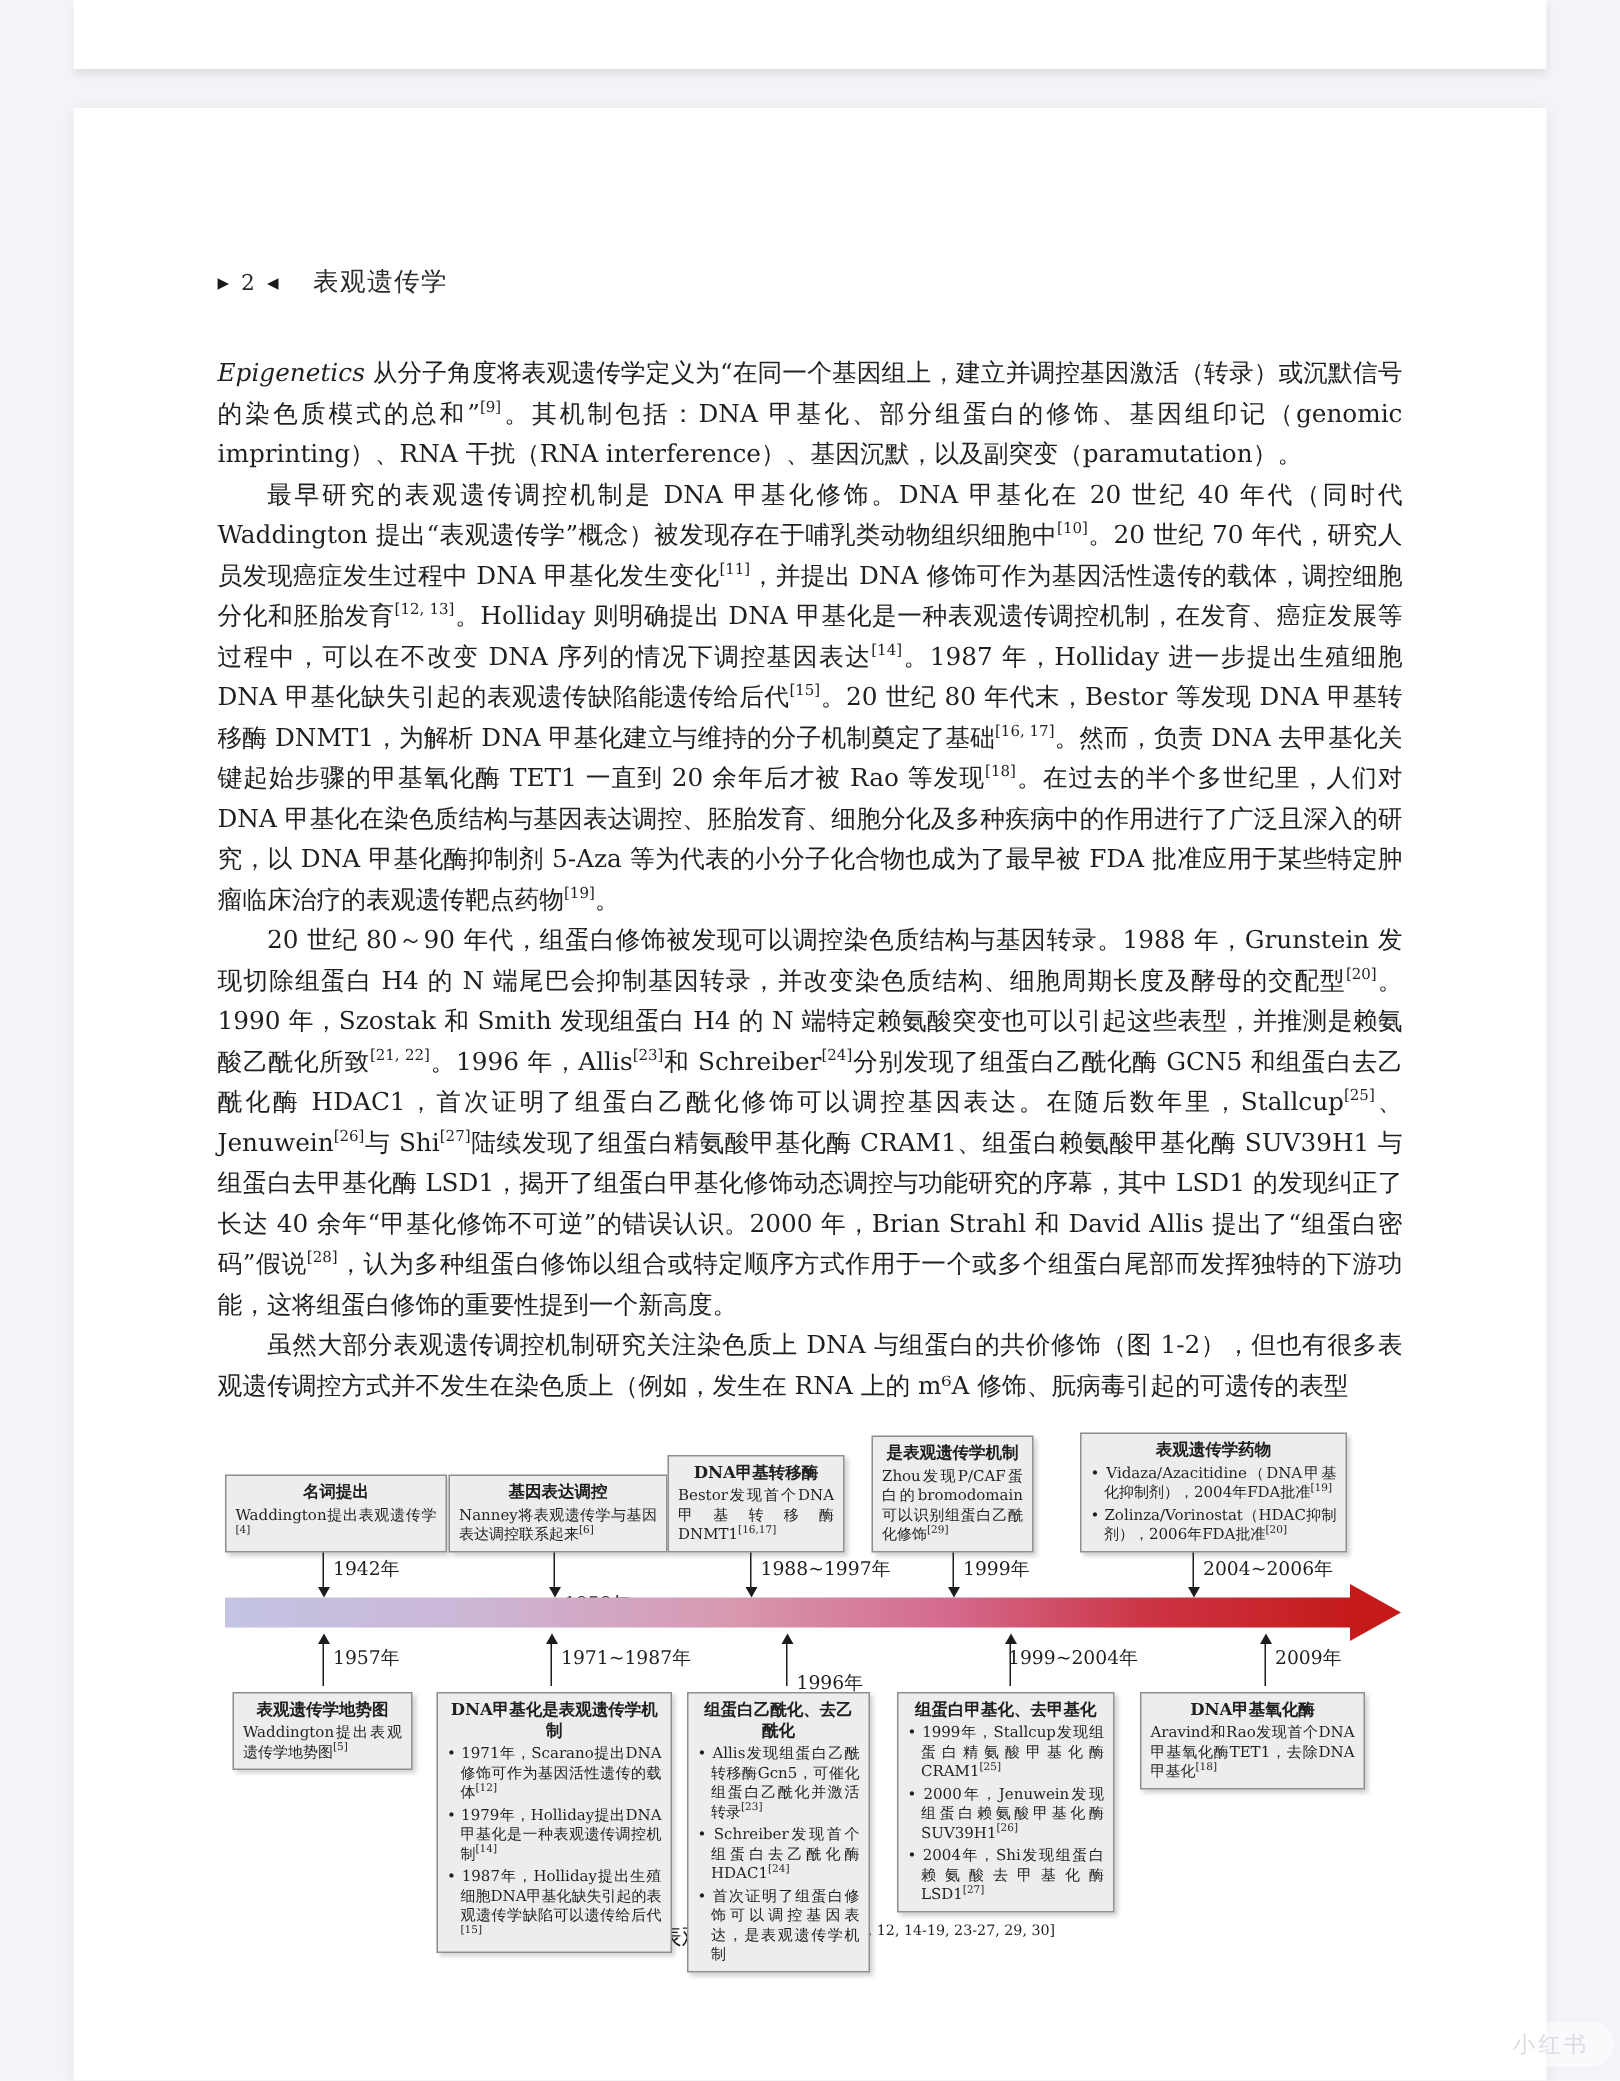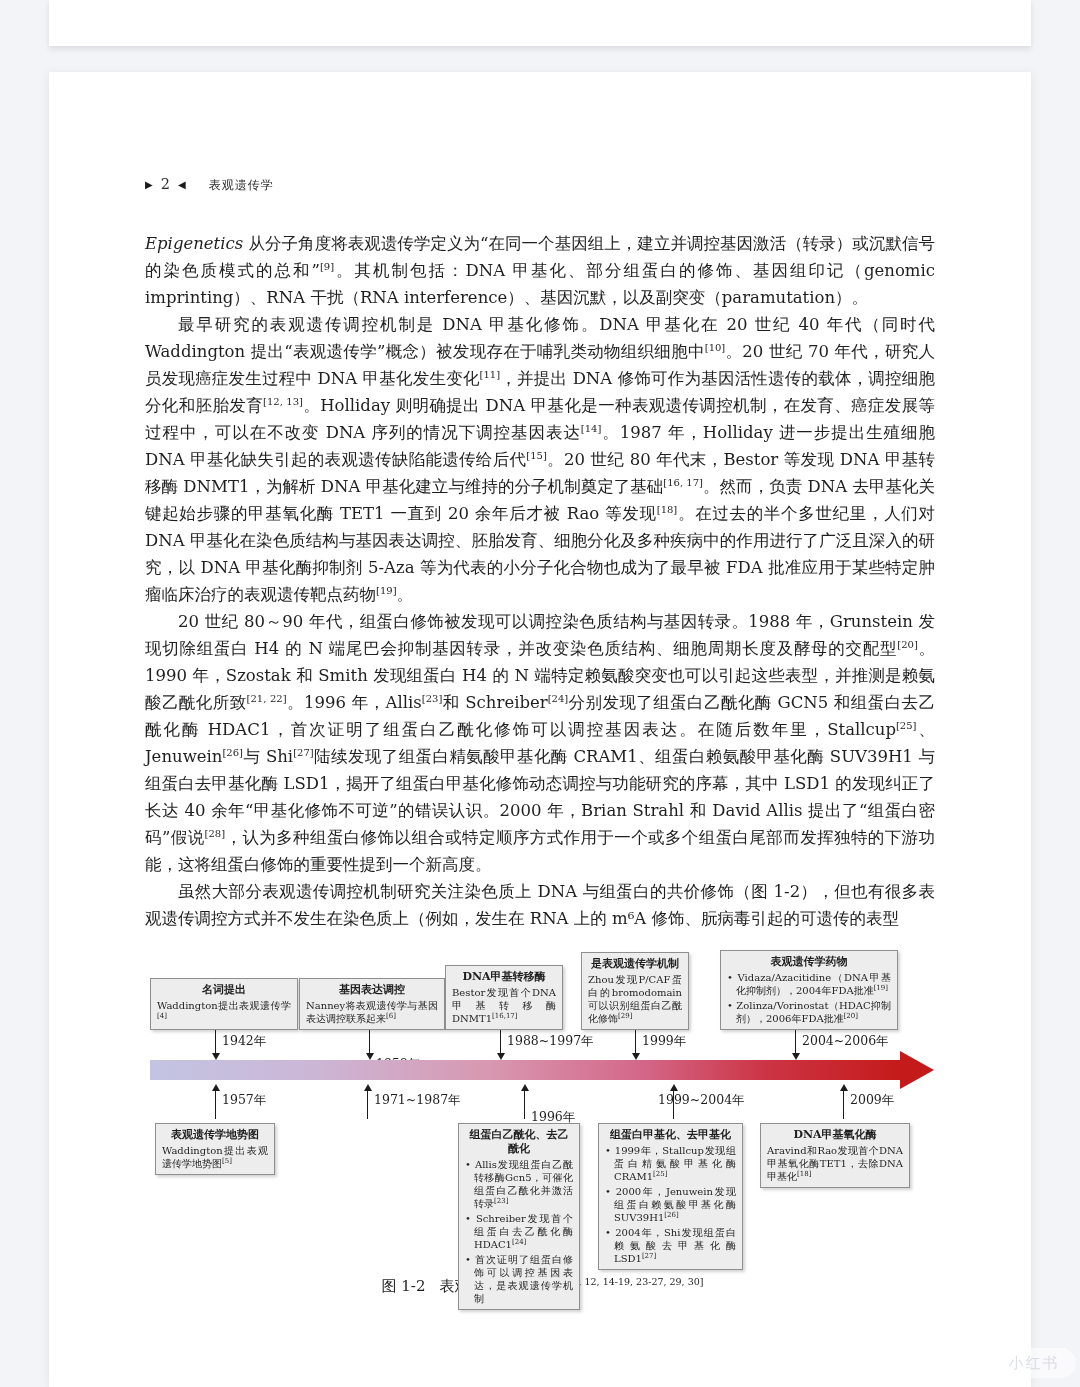--- a/index.html
+++ b/index.html
@@ -4,21 +4,21 @@
 <style>
   html,body{margin:0;padding:0;width:1080px;height:1387px;overflow:hidden;
     background:#f3f4f8;font-family:"DejaVu Serif","Liberation Serif",serif;}
   .prev-page{position:absolute;left:49px;top:0;width:982px;height:46px;background:#fff;
     box-shadow:0 3px 6px rgba(0,0,0,0.10);}
   .main-page{position:absolute;left:49px;top:72px;width:982px;height:1315px;background:#fff;
     box-shadow:0 2px 10px rgba(0,0,0,0.08);}
   .page-header{margin:104px 96px 0 96px;font-size:14px;color:#2b2b2b;letter-spacing:1px;}
   .page-header .pg-mark{font-size:10px;color:#1a1a1a;vertical-align:1px;}
   .page-header .pg-num{margin:0 7px;font-size:14.5px;}
-  .page-header .pg-title{margin-left:22px;font-size:12px;}
+  .page-header .pg-title{margin-left:22px;font-size:17px;}
   .body-text{margin:36px 96px 0 96px;width:790px;color:#1f1f1f;}
   .para{margin:0;font-size:16.5px;line-height:27px;text-align:justify;}
   .para.indent{text-indent:2em;}
   .para sup{font-size:10px;line-height:0;}
   .para i{font-family:"DejaVu Serif","Liberation Serif",serif;}
   .figure{position:relative;margin:6px 0 0 96px;width:795px;height:362px;color:#1f1f1f;}
   .top-row{position:absolute;left:0;top:0;width:795px;height:92px;}
   .ev-box{position:absolute;background:#ededed;border:1px solid #8f8f8f;
     box-shadow:2px 2px 3px rgba(0,0,0,0.18);padding:4px 6px;box-sizing:border-box;}
   .top-row .ev-box{bottom:0;}
@@ -109,32 +109,38 @@
       <div class="ah-up" style="left: 67px; top: 146px;"></div>
       <div class="conn" style="left: 70px; top: 152px; height: 29px;"></div>
       <div class="yr" style="left: 77px; top: 155px;">1957年</div>
       <div class="ev-box" style="left: 10px; width: 120px; top: 185px;">
         <div class="ev-title">表观遗传学地势图</div>
         <div class="ev-body">Waddington提出表观遗传学地势图<sup>[5]</sup></div>
       </div>
       <div class="ah-up" style="left: 219px; top: 146px;"></div>
       <div class="conn" style="left: 222px; top: 152px; height: 29px;"></div>
       <div class="yr" style="left: 229px; top: 155px;">1971~1987年</div>
+      <div class="ev-box" style="left: 146px; width: 157px; top: 185px;">
+        <div class="ev-title">DNA甲基化是表观遗传学机制</div>
+        <div class="ev-bullet">1971年，Scarano提出DNA修饰可作为基因活性遗传的载体<sup>[12]</sup></div>
+        <div class="ev-bullet">1979年，Holliday提出DNA甲基化是一种表观遗传调控机制<sup>[14]</sup></div>
+        <div class="ev-bullet">1987年，Holliday提出生殖细胞DNA甲基化缺失引起的表观遗传学缺陷可以遗传给后代<sup>[15]</sup></div>
+      </div>
       <div class="ah-up" style="left: 376px; top: 146px;"></div>
       <div class="conn" style="left: 379px; top: 152px; height: 29px;"></div>
       <div class="yr" style="left: 386px; top: 172px;">1996年</div>
       <div class="ev-box" style="left: 313px; width: 122px; top: 185px;">
         <div class="ev-title">组蛋白乙酰化、去乙酰化</div>
         <div class="ev-bullet">Allis发现组蛋白乙酰转移酶Gcn5，可催化组蛋白乙酰化并激活转录<sup>[23]</sup></div>
         <div class="ev-bullet">Schreiber发现首个组蛋白去乙酰化酶HDAC1<sup>[24]</sup></div>
         <div class="ev-bullet">首次证明了组蛋白修饰可以调控基因表达，是表观遗传学机制</div>
       </div>
       <div class="ah-up" style="left: 525px; top: 146px;"></div>
       <div class="conn" style="left: 528px; top: 152px; height: 29px;"></div>
-      <div class="yr" style="left: 513px; top: 155px;">1999~2004年</div>
+      <div class="yr" style="left: 527px; top: 155px;">1999~2004年</div>
       <div class="ev-box" style="left: 453px; width: 145px; top: 185px;">
         <div class="ev-title">组蛋白甲基化、去甲基化</div>
         <div class="ev-bullet">1999年，Stallcup发现组蛋白精氨酸甲基化酶CRAM1<sup>[25]</sup></div>
         <div class="ev-bullet">2000年，Jenuwein发现组蛋白赖氨酸甲基化酶SUV39H1<sup>[26]</sup></div>
         <div class="ev-bullet">2004年，Shi发现组蛋白赖氨酸去甲基化酶LSD1<sup>[27]</sup></div>
       </div>
       <div class="ah-up" style="left: 695px; top: 146px;"></div>
       <div class="conn" style="left: 698px; top: 152px; height: 29px;"></div>
       <div class="yr" style="left: 705px; top: 155px;">2009年</div>
       <div class="ev-box" style="left: 615px; width: 150px; top: 185px;">

